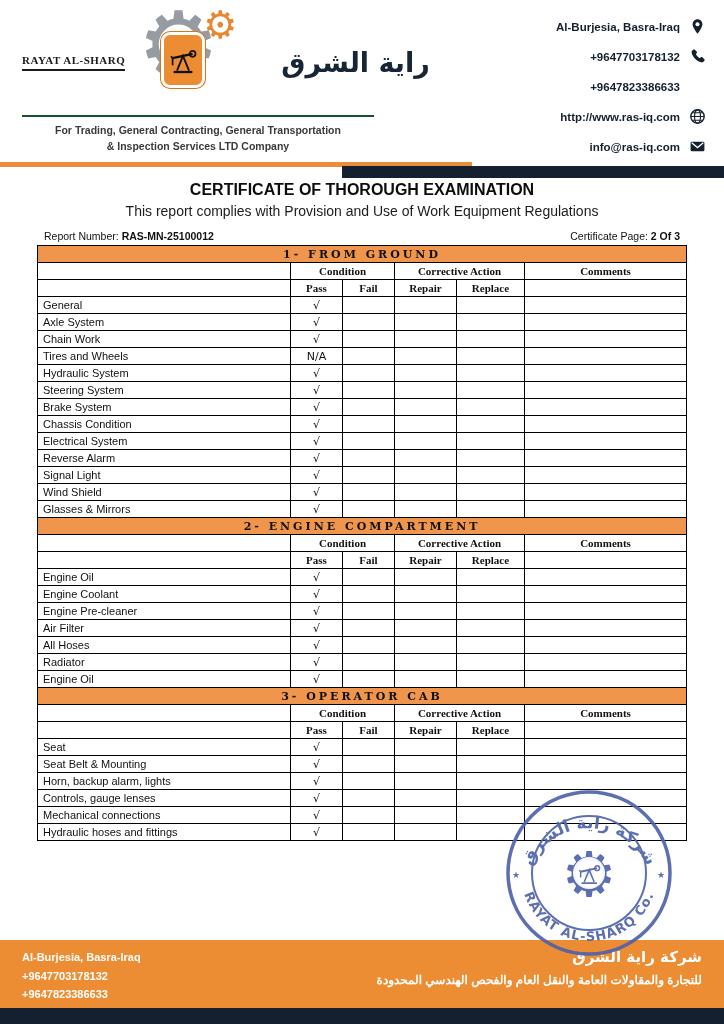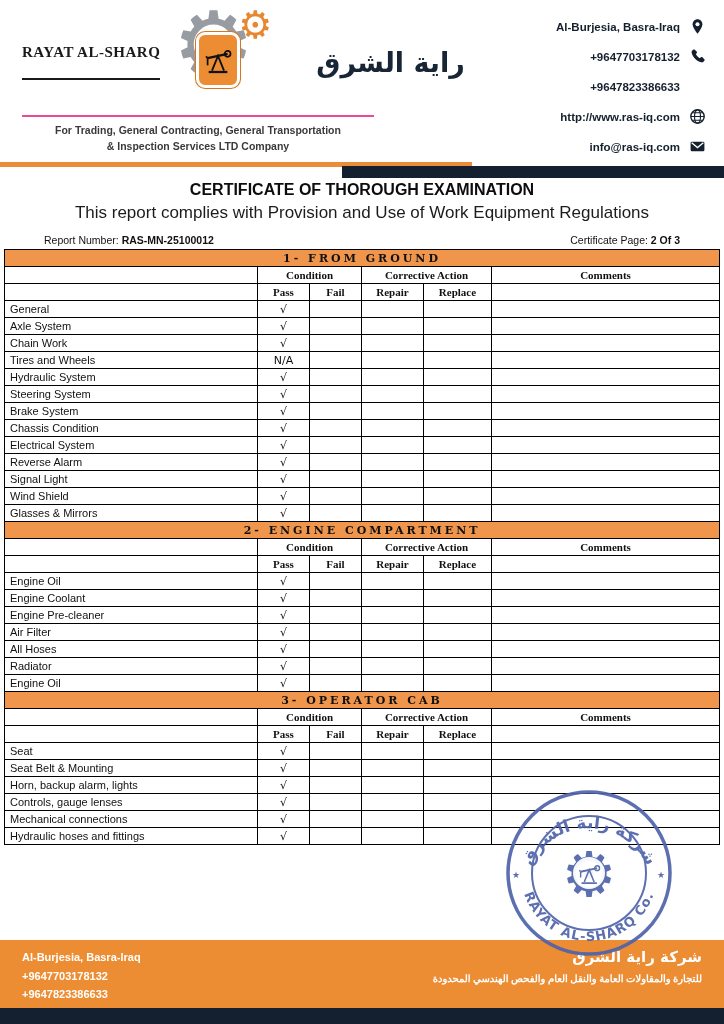--- a/index.html
+++ b/index.html
@@ -3,69 +3,69 @@
 <meta charset="utf-8">
 <style>
   * { box-sizing: border-box; margin: 0; padding: 0; }
   body { background:#e8e8e8; font-family:"Liberation Sans", sans-serif; }
   .page { position:relative; width:724px; height:1024px; background:#fff; margin:0 auto;
           overflow:hidden; outline:1px solid #cfcfcf; }
 
   
   .top { display:flex; justify-content:space-between; padding:14px 18px 0 22px; }
   .logo-row { display:flex; align-items:center; gap:10px; }
-  .latin-name { font-family:"Liberation Serif", serif; font-weight:bold; font-size:15px;
-                letter-spacing:.5px; color:#1a1a1a; border-bottom:2px solid #1a1a1a; padding-bottom:17px; }
+  .latin-name { font-family:"Liberation Serif", serif; font-weight:bold; font-size:11px;
+                letter-spacing:.5px; color:#1a1a1a; border-bottom:2px solid #1a1a1a; padding-bottom:3px; }
   .icon-cluster { position:relative; width:96px; height:96px; }
   .gear-big  { position:absolute; left:2px; top:-14px; font-size:92px; line-height:1;
                color:#979ca2; font-family:"DejaVu Sans", sans-serif; }
   .gear-small{ position:absolute; right:-6px; top:-8px; font-size:38px; line-height:1;
                color:#e8872f; font-family:"DejaVu Sans", sans-serif; }
   .pump-box { position:absolute; left:26px; top:18px; width:44px; height:56px; background:#ed8d33;
               border:3px solid #fff; border-radius:9px; display:flex; align-items:center;
               justify-content:center; box-shadow:0 0 0 1px #d8751f; }
   .arabic-name { font-size:27px; font-weight:bold; color:#172535; font-family:"DejaVu Sans", sans-serif;margin-left:40px; }
-  .tagline { border-top:2px solid #ec4899; margin-top:5px; padding-top:5px; text-align:center;
+  .tagline { border-top:2px solid #14532d; margin-top:5px; padding-top:5px; text-align:center;
              font-size:10.5px; font-weight:bold; color:#3a3a3a; width:352px; line-height:1.55; }
   .contact { display:flex; flex-direction:column; gap:13px; padding-top:4px; }
   .c-row { display:flex; align-items:center; justify-content:flex-end; gap:9px;
            font-size:11.5px; font-weight:bold; color:#15202e; }
   .c-icon { width:17px; height:17px; flex:0 0 17px; }
 
   
   .divider { position:relative; height:22px; margin-top:2px; }
   .bar-orange { position:absolute; left:0; top:5px; width:472px; height:5px; background:#ea8c3a; }
   .bar-navy   { position:absolute; right:0; top:9px; width:382px; height:12px; background:#14202f; }
 
   
   .title { text-align:center; font-size:16px; font-weight:800; color:#0d0d0d; margin-top:2px; }
-  .subtitle { text-align:center; font-size:17px; color:#1c1c1c; margin-top:4px; }
+  .subtitle { text-align:center; font-size:14px; color:#1c1c1c; margin-top:4px; }
   .report-row { display:flex; justify-content:space-between; margin:11px 44px 3px 44px;
                 font-size:10.5px; color:#111; }
 
   
-  table.insp { width:716px; margin:0 auto; border-collapse:collapse; table-layout:fixed; }
+  table.insp { width:650px; margin:0 auto; border-collapse:collapse; table-layout:fixed; }
   table.insp td { border:1px solid #000; height:17px; padding:1px 5px; font-size:11px;
                   color:#111; overflow:hidden; white-space:nowrap; }
   td.section-cell { background:#f0954c; text-align:center; font-family:"DejaVu Serif", serif;
                     font-weight:bold; font-size:13px; letter-spacing:3px; height:19px; }
   td.hdr { font-family:"Liberation Serif", serif; font-weight:bold; text-align:center; font-size:12px; height:16px; }
   td.item { padding-left:7px; }
   td.mark { text-align:center; font-family:"DejaVu Sans", sans-serif; font-size:12.5px; }
 
   
   .stamp { position:absolute; left:504px; top:788px; width:170px; height:170px; z-index:5; opacity:.92; }
 
   
   .footer { position:absolute; left:0; top:940px; width:724px; height:68px; background:#ed8d33;
             color:#fff; display:flex; justify-content:space-between; padding:8px 22px 0 22px; }
   .f-left { font-size:11px; font-weight:bold; line-height:1.7; }
   .f-right { text-align:right; direction:rtl; }
   .f-ar1 { font-size:15px; font-weight:bold; font-family:"DejaVu Sans", sans-serif; }
-  .f-ar2 { font-size:10px; font-weight:bold; margin-top:7px; font-family:Liberation Serif, serif; }
+  .f-ar2 { font-size:12px; font-weight:bold; margin-top:7px; font-family:Liberation Sans, sans-serif; }
   .bottom-bar { position:absolute; left:0; top:1008px; width:724px; height:16px; background:#14202f; }
   .hidden-defs { position:absolute; width:0; height:0; }
 </style>
 </head>
 <body>
 
 <svg class="hidden-defs" aria-hidden="true">
   <symbol id="pumpjack" viewBox="0 0 24 24">
     <path d="M5 21 h14" stroke-width="1.7" fill="none"></path>
     <path d="M7.5 20 L12 9 L16.5 20" fill="none" stroke-width="1.4"></path>

